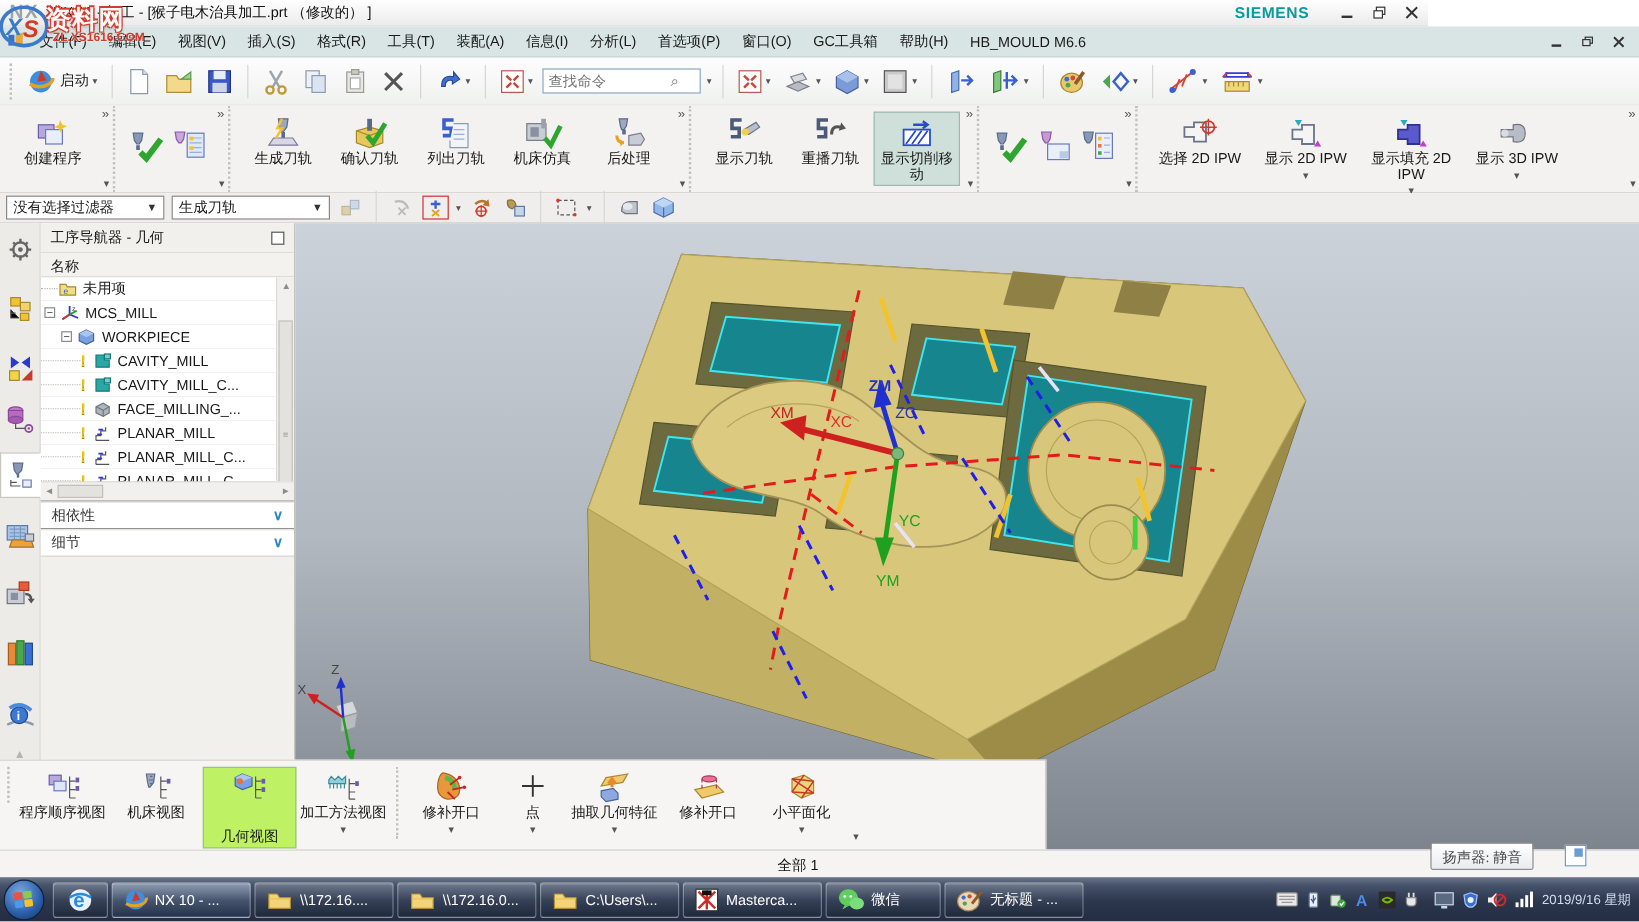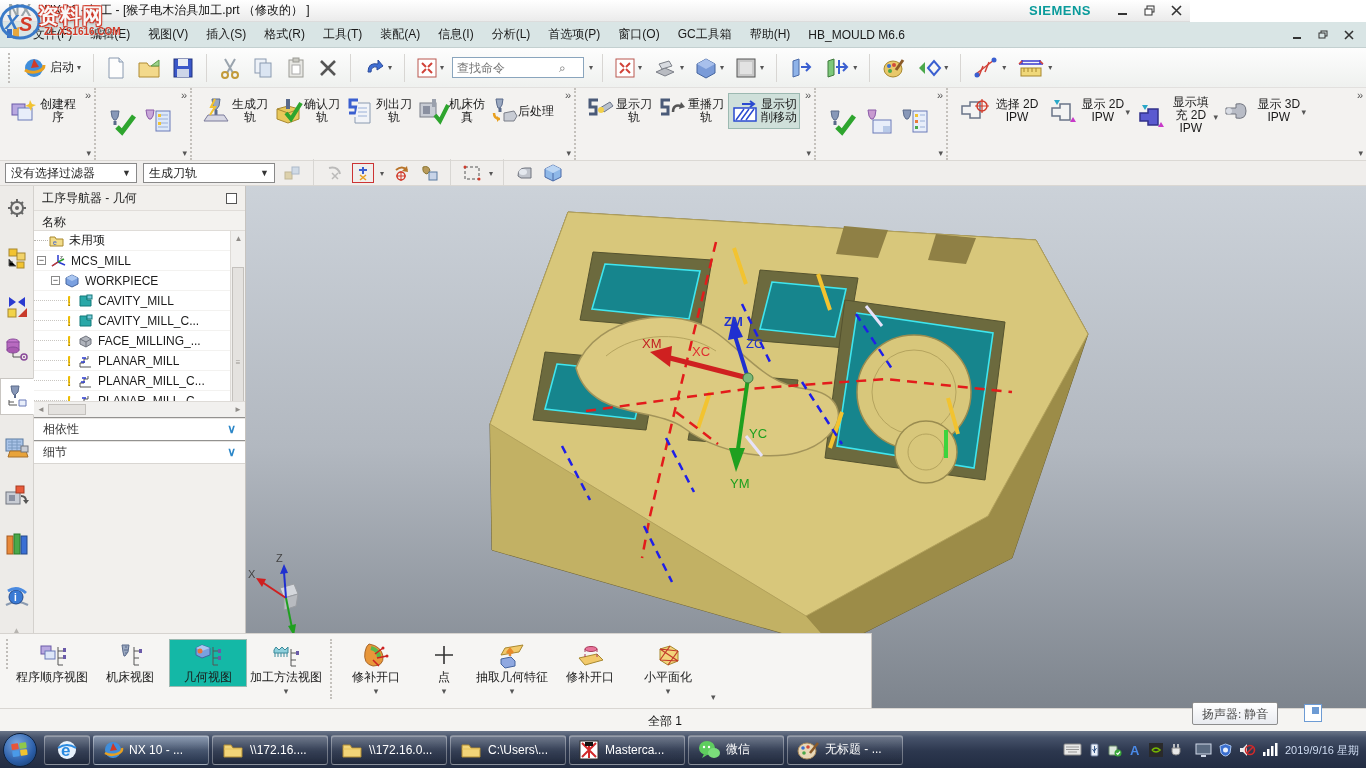--- a/index.html
+++ b/index.html
@@ -34,21 +34,21 @@
   .searchbox { width:132px; height:21px; border:1px solid #8aa5bd; background:#fff; display:flex; align-items:center; padding:0 4px; }
   .searchbox input { border:none; outline:none; width:102px; font-size:12px; font-family:"Liberation Sans",sans-serif; color:#333; background:transparent; }
   .mag { color:#777; font-size:12px; }
 
   
   #ribbon { left:0; top:88px; width:1366px; height:73px; background:#f3f2f0; border-bottom:1px solid #dbd8d4; display:flex; }
   .rgroup { position:relative; border-left:2px dotted #c4c1bc; display:flex; align-items:flex-start; padding:5px 14px 4px 8px; }
   .rgroup:first-child { border-left:none; }
   .gexp { position:absolute; top:2px; right:3px; color:#555; font-size:11px; line-height:10px; }
   .gdrop { position:absolute; bottom:2px; right:3px; color:#555; font-size:9px; }
-  .rbtn { width:72px; display:flex; flex-direction:row; align-items:center; padding:2px 1px; border:1px solid transparent; }
+  .rbtn { width:72px; display:flex; flex-direction:column; align-items:center; padding:2px 1px; border:1px solid transparent; }
   .rbtn.wide { width:88px; }
   .rbtn .ricon { height:30px; display:flex; align-items:center; justify-content:center; }
   .rbtn .rlabel { text-align:center; line-height:13px; }
   .rbtn.active { background:#cfe0da; border:1px solid #9cb9b1; }
   .rbtn-sm { width:36px; height:32px; margin-top:12px; display:flex; align-items:center; justify-content:center; }
   .bdrop { color:#555; font-size:9px; margin-top:2px; }
 
   
   #selectbar { left:0; top:161px; width:1366px; height:25px; background:#f0eeec; border-bottom:1px solid #dad7d3;
                display:flex; align-items:center; padding:0 5px; gap:6px; }
@@ -91,21 +91,21 @@
   .chev { color:#2b86c8; font-weight:bold; font-size:12px; }
 
   #viewport { position:absolute; left:246px; top:0; width:1120px; height:522px;
               background:linear-gradient(#ccd2d9 0%, #b2b8c0 50%, #7d848d 100%); }
 
   #bottombar { position:absolute; left:0; top:447px; width:872px; height:75px; background:#f6f5f3;
                border-top:1px solid #d6d3cf; border-right:1px solid #c9c6c2; display:flex; align-items:flex-start; padding:5px 4px 0 6px; }
   .bbtn { width:78px; display:flex; flex-direction:column; align-items:center; padding:2px 1px; border:1px solid transparent; }
   .bbtn .bicon { height:28px; display:flex; align-items:center; justify-content:center; }
   .bbtn .blabel { text-align:center; line-height:14px; }
-  .bbtn.active { background:#14b8a6; border:1px solid #9cb9b1; }
+  .bbtn.active { background:#bef264; border:1px solid #9cb9b1;gap:20px; }
   .bb-sep { width:2px; height:60px; border-left:2px dotted #c4c1bc; margin:0 5px; }
 
   
   #statusbar { left:0; top:708px; width:1366px; height:23px; background:#f5f4f2; border-top:1px solid #d9d6d2; }
   .status-all { position:absolute; left:648px; top:4px; color:#111; }
 
   #tooltip { left:1192px; top:702px; height:23px; background:linear-gradient(#ffffff,#e9ebf0); border:1px solid #8d8d8d;
              border-radius:2px; padding:3px 9px; color:#4a4a4a; z-index:40;font-family:Liberation Serif, serif; }
   #previcon { left:1304px; top:704px; width:18px; height:18px; border:1px solid #6d9bd4; background:#fff; z-index:40; }
   #previcon i { position:absolute; right:2px; top:2px; width:7px; height:7px; background:#6d9bd4; display:block; }

